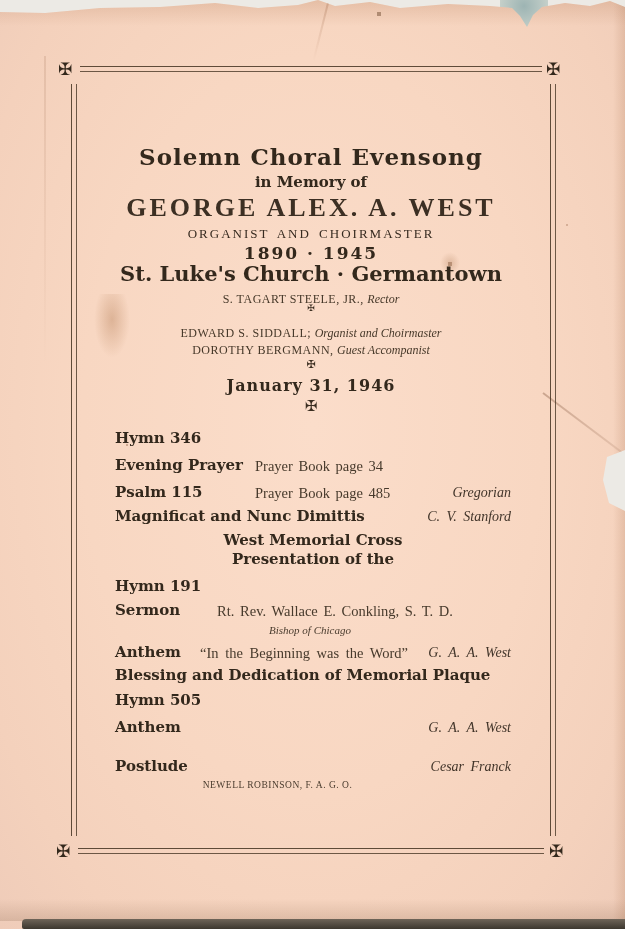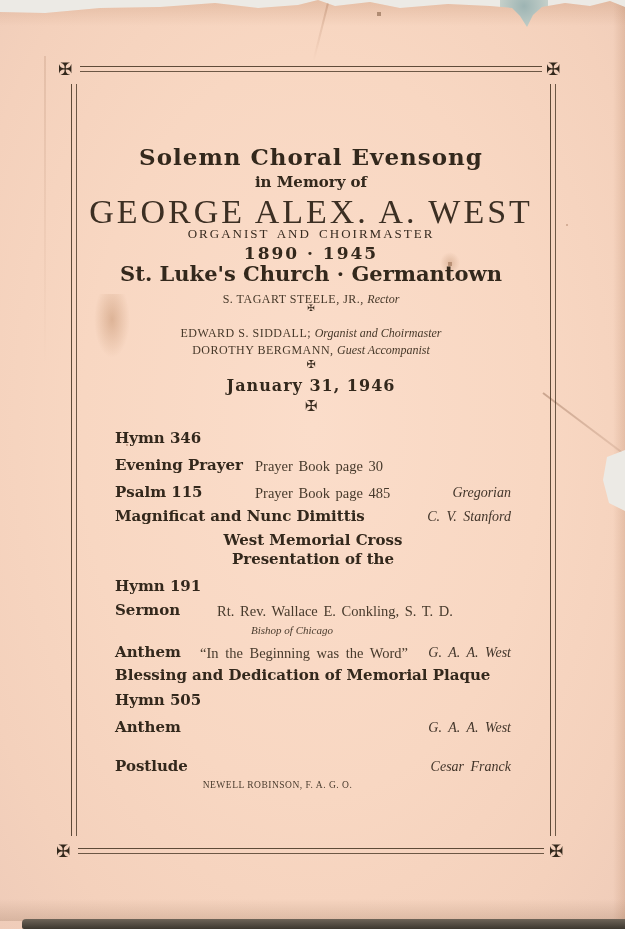--- a/index.html
+++ b/index.html
@@ -57,21 +57,21 @@
     line-height:1;color:#33281c;}
   .cc-tl{left:58px;top:61px;} .cc-tr{left:546px;top:61px;}
   .cc-bl{left:56px;top:843px;} .cc-br{left:549px;top:843px;}
 
   
   .header{position:absolute;left:67px;top:0;width:488px;text-align:center;color:#372b20;}
   .header>div{position:absolute;left:0;right:0;}
   .bl{font-family:"DejaVu Serif",serif;font-weight:700;color:#33281c;}
   .title{top:143px;font-size:23px;letter-spacing:1px;}
   .memory{top:173px;font-size:15px;}
-  .honoree{top:193px;font-size:34px;letter-spacing:3px;color:#3c2f23;}
+  .honoree{top:193px;font-size:26px;letter-spacing:3px;color:#3c2f23;font-weight:bold;}
   .honoree-role{top:226px;font-size:13px;letter-spacing:2px;word-spacing:3px;}
   .years{top:243px;font-size:17px;letter-spacing:2px;}
   .church{top:261px;font-size:21px;}
   .smallline{font-size:12px;letter-spacing:.5px;color:#463829;}
   .rector{top:292px;}
   .staff1{top:326px;} .staff2{top:343px;}
   .smallline .rolename{font-style:italic;letter-spacing:0;}
   .orn{font-family:"DejaVu Sans",sans-serif;color:#3a2d20;}
   .orn1{top:303px;font-size:9px;} .orn2{top:358px;font-size:11px;}
   .orn3{top:397px;font-size:15px;}
@@ -83,21 +83,21 @@
   .row .label{font-family:"DejaVu Serif",serif;font-weight:700;font-size:15px;color:#33281c;}
   .row .center{position:absolute;top:1px;left:140px;font-size:14.5px;word-spacing:2px;color:#473a2c;}
   .row .credit{position:absolute;top:1px;right:0;font-style:italic;font-size:14px;
     word-spacing:3px;color:#42352a;}
   .r0{top:429px;} .r1{top:456px;} .r2{top:483px;} .r3{top:507px;}
   .heading{top:531px;text-align:center;font-size:15px;line-height:19px;}
   .r4{top:577px;} .r5{top:601px;} .r6{top:643px;} .r7{top:666px;}
   .r8{top:691px;} .r9{top:718px;} .r10{top:757px;}
   .sermon-center{position:absolute;top:1px;left:85px;width:270px;text-align:center;
     font-size:14.5px;word-spacing:2px;color:#473a2c;}
-  .sermon-sub{position:absolute;top:20px;left:12px;width:330px;text-align:center;
+  .sermon-sub{position:absolute;top:20px;left:30px;width:330px;text-align:center;
     font-style:italic;font-size:11px;color:#4a3c2e;}
   .q-left{position:absolute;top:1px;left:85px;font-size:14.5px;word-spacing:3px;color:#473a2c;}
   .q-center{position:absolute;top:1px;left:55px;width:215px;text-align:center;
     font-size:14.5px;word-spacing:3px;color:#473a2c;}
   .q-sub-i{position:absolute;top:20px;left:55px;width:215px;text-align:center;
     font-style:italic;font-size:10.5px;color:#4a3c2e;}
   .q-sub-c{position:absolute;top:19px;left:55px;width:215px;text-align:center;
     font-size:9.5px;letter-spacing:.5px;color:#4a3c2e;}
 </style>
 </head>
@@ -142,21 +142,21 @@
       <div class="bl date">January 31, 1946</div>
       <div class="orn orn3">✠</div>
     </div>
 
     <div class="service">
       <div class="row r0">
         <span class="label">Hymn 346</span>
       </div>
       <div class="row r1">
         <span class="label">Evening Prayer</span>
-        <span class="center">Prayer Book page 30</span>
+        <span class="center">Prayer Book page 34</span>
       </div>
       <div class="row r2">
         <span class="label">Psalm 115</span>
         <span class="center">Prayer Book page 485</span>
         <span class="credit">Gregorian</span>
       </div>
       <div class="row r3">
         <span class="label">Magnificat and Nunc Dimittis</span>
         <span class="credit">C. V. Stanford</span>
       </div>

